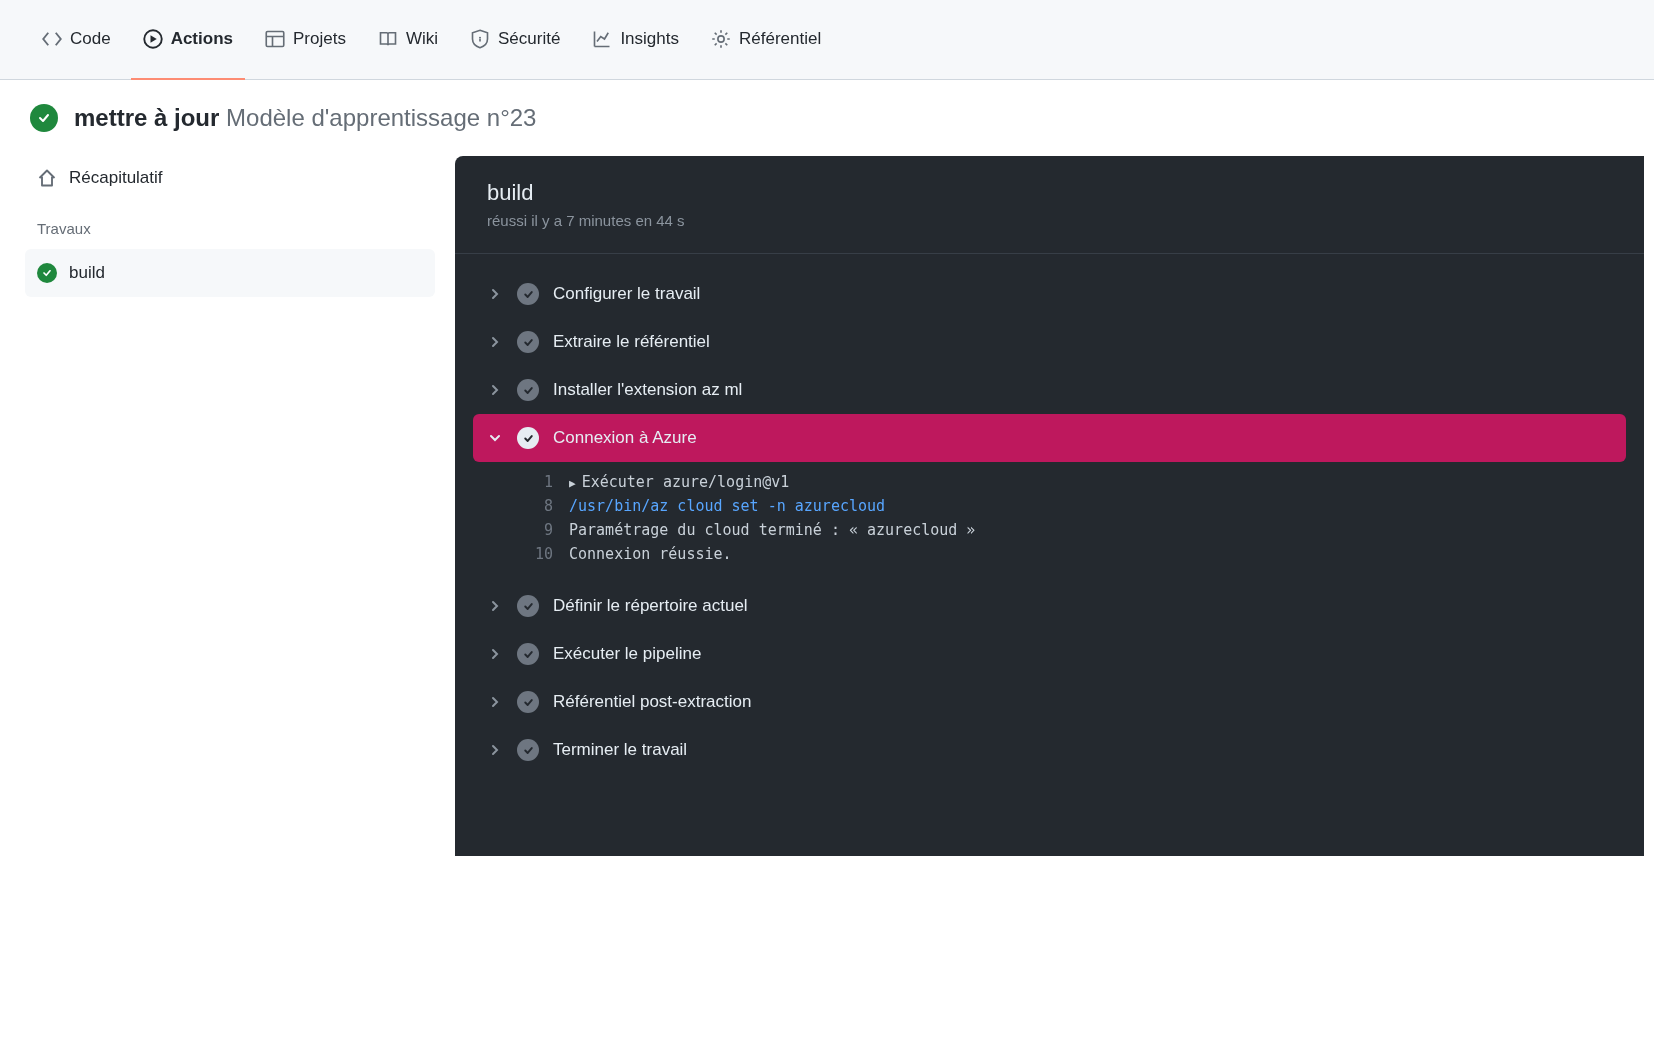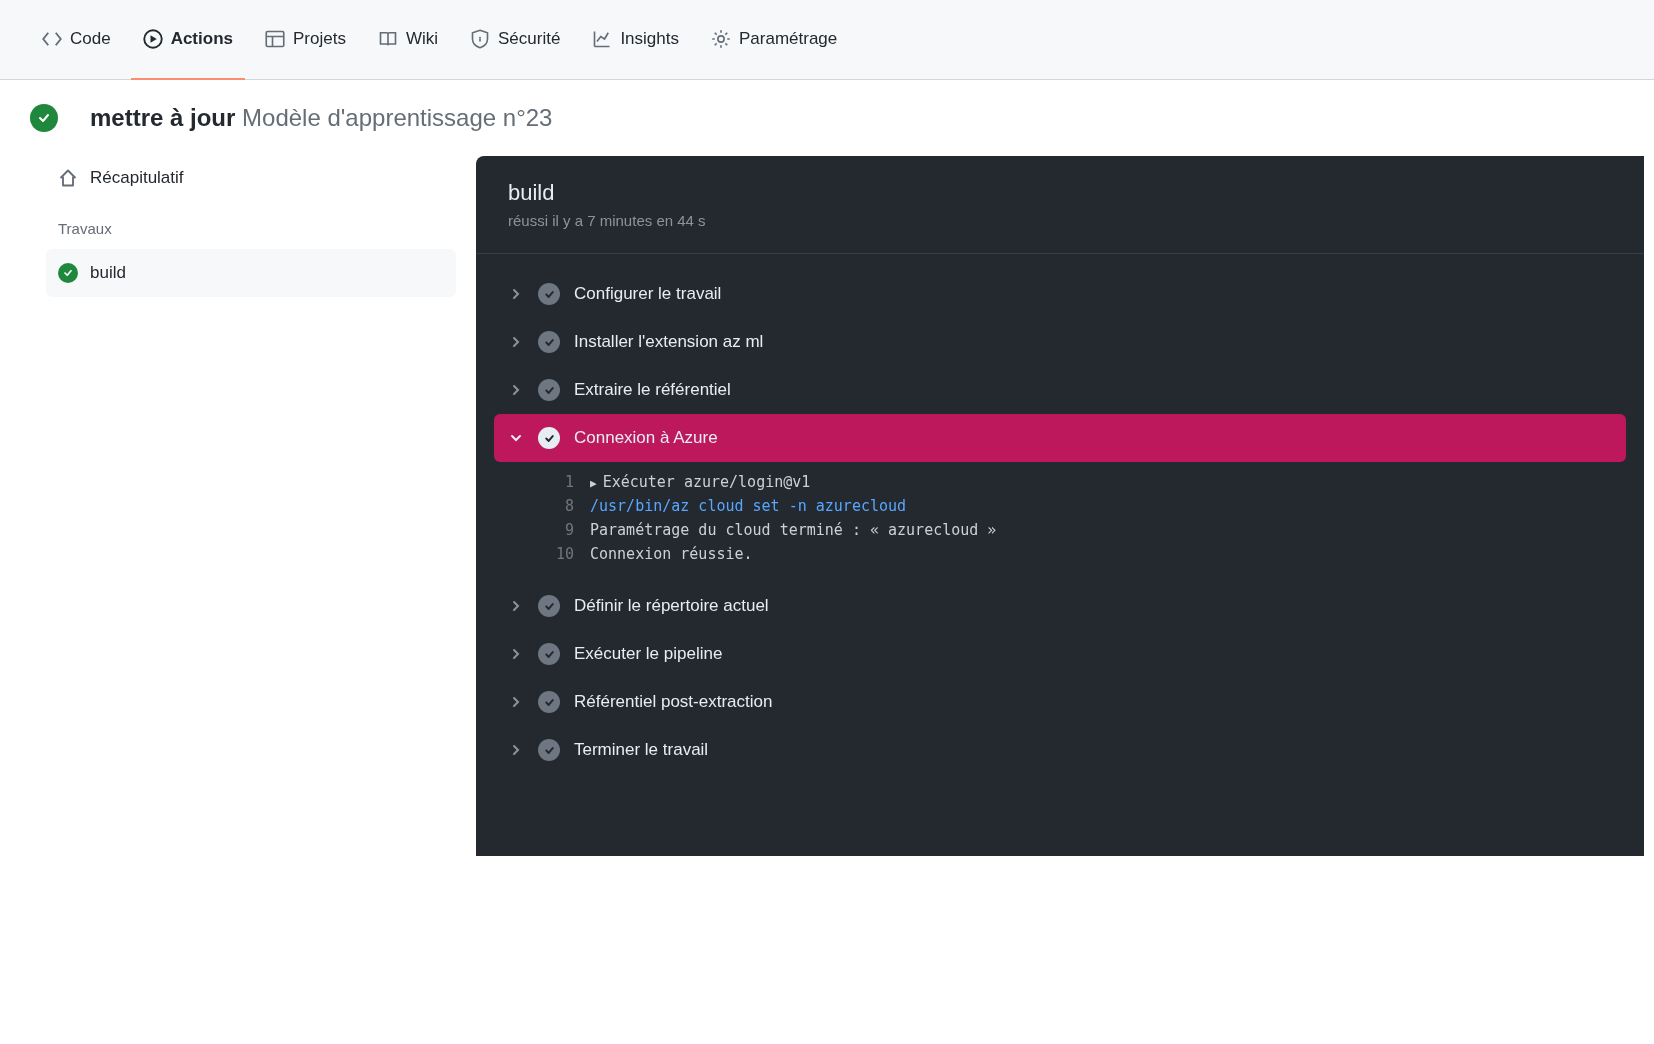--- a/index.html
+++ b/index.html
@@ -44,22 +44,22 @@
   width: 28px;
   height: 28px;
   border-radius: 50%;
   background: #1f883d;
   display: flex;
   align-items: center;
   justify-content: center;
 }
 .title-row .status-circle svg { stroke: #fff; }
 .title-text { font-size: 24px; font-weight: 400; color: #656d76; }
-.title-text .bold { font-weight: 600; color: #24292f; margin-left: 16px; }
-.main-layout { display: flex; padding: 0 10px 0 26px; }
+.title-text .bold { font-weight: 600; color: #24292f; }
+.main-layout { display: flex; padding: 0 10px 0 5px; }
 .sidebar { width: 450px; padding: 0 20px; }
 .sidebar-summary {
   display: flex;
   align-items: center;
   gap: 12px;
   padding: 12px 12px;
   font-size: 17px;
   color: #24292f;
   cursor: pointer;
 }
@@ -167,21 +167,21 @@
     <svg width="20" height="20" viewBox="0 0 16 16">
         <path d="M2 14h12M2 2v12M4 10l3-4 3 2 3-5" fill="none" stroke="#656d76" stroke-width="1.3"></path>
       </svg>
     <span>Insights</span>
   </div>
   <div class="top-nav-item">
     <svg width="20" height="20" viewBox="0 0 16 16">
         <circle cx="8" cy="8" r="2.5" fill="none" stroke="#656d76" stroke-width="1.3"></circle>
         <path d="M8 1v2M8 13v2M1 8h2M13 8h2M3 3l1.5 1.5M11.5 11.5L13 13M13 3l-1.5 1.5M4.5 11.5L3 13" stroke="#656d76" stroke-width="1.3"></path>
       </svg>
-    <span>Paramétrage</span>
+    <span>Référentiel</span>
   </div>
 </div>
 
 <div class="title-row">
   <div class="status-circle">
     <svg width="16" height="16" viewBox="0 0 16 16">
         <path d="M4 8l3 3 5-6" fill="none" stroke="#fff" stroke-width="2" stroke-linecap="round" stroke-linejoin="round"></path>
       </svg>
   </div>
   <div class="title-text">
@@ -230,33 +230,33 @@
 
       <div class="step-row">
         <svg class="chevron" viewBox="0 0 16 16">
             <path d="M6 4l4 4-4 4" fill="none" stroke="#8b949e" stroke-width="2" stroke-linecap="round"></path>
           </svg>
         <div class="step-status">
             <svg width="13" height="13" viewBox="0 0 16 16">
               <path d="M4 8l3 3 5-6" fill="none" stroke="#24292f" stroke-width="2.4" stroke-linecap="round" stroke-linejoin="round"></path>
             </svg>
           </div>
+        <div class="step-label">Extraire le référentiel</div>
+      </div>
+
+      <div class="step-row">
+        <svg class="chevron" viewBox="0 0 16 16">
+            <path d="M6 4l4 4-4 4" fill="none" stroke="#8b949e" stroke-width="2" stroke-linecap="round"></path>
+          </svg>
+        <div class="step-status">
+            <svg width="13" height="13" viewBox="0 0 16 16">
+              <path d="M4 8l3 3 5-6" fill="none" stroke="#24292f" stroke-width="2.4" stroke-linecap="round" stroke-linejoin="round"></path>
+            </svg>
+          </div>
         <div class="step-label">Installer l'extension az ml</div>
-      </div>
-
-      <div class="step-row">
-        <svg class="chevron" viewBox="0 0 16 16">
-            <path d="M6 4l4 4-4 4" fill="none" stroke="#8b949e" stroke-width="2" stroke-linecap="round"></path>
-          </svg>
-        <div class="step-status">
-            <svg width="13" height="13" viewBox="0 0 16 16">
-              <path d="M4 8l3 3 5-6" fill="none" stroke="#24292f" stroke-width="2.4" stroke-linecap="round" stroke-linejoin="round"></path>
-            </svg>
-          </div>
-        <div class="step-label">Extraire le référentiel</div>
       </div>
 
       <div class="step-row expanded">
         <svg class="chevron" viewBox="0 0 16 16">
             <path d="M4 6l4 4 4-4" fill="none" stroke="#e6edf3" stroke-width="2" stroke-linecap="round"></path>
           </svg>
         <div class="step-status white">
             <svg width="13" height="13" viewBox="0 0 16 16">
               <path d="M4 8l3 3 5-6" fill="none" stroke="#24292f" stroke-width="2.4" stroke-linecap="round" stroke-linejoin="round"></path>
             </svg>

